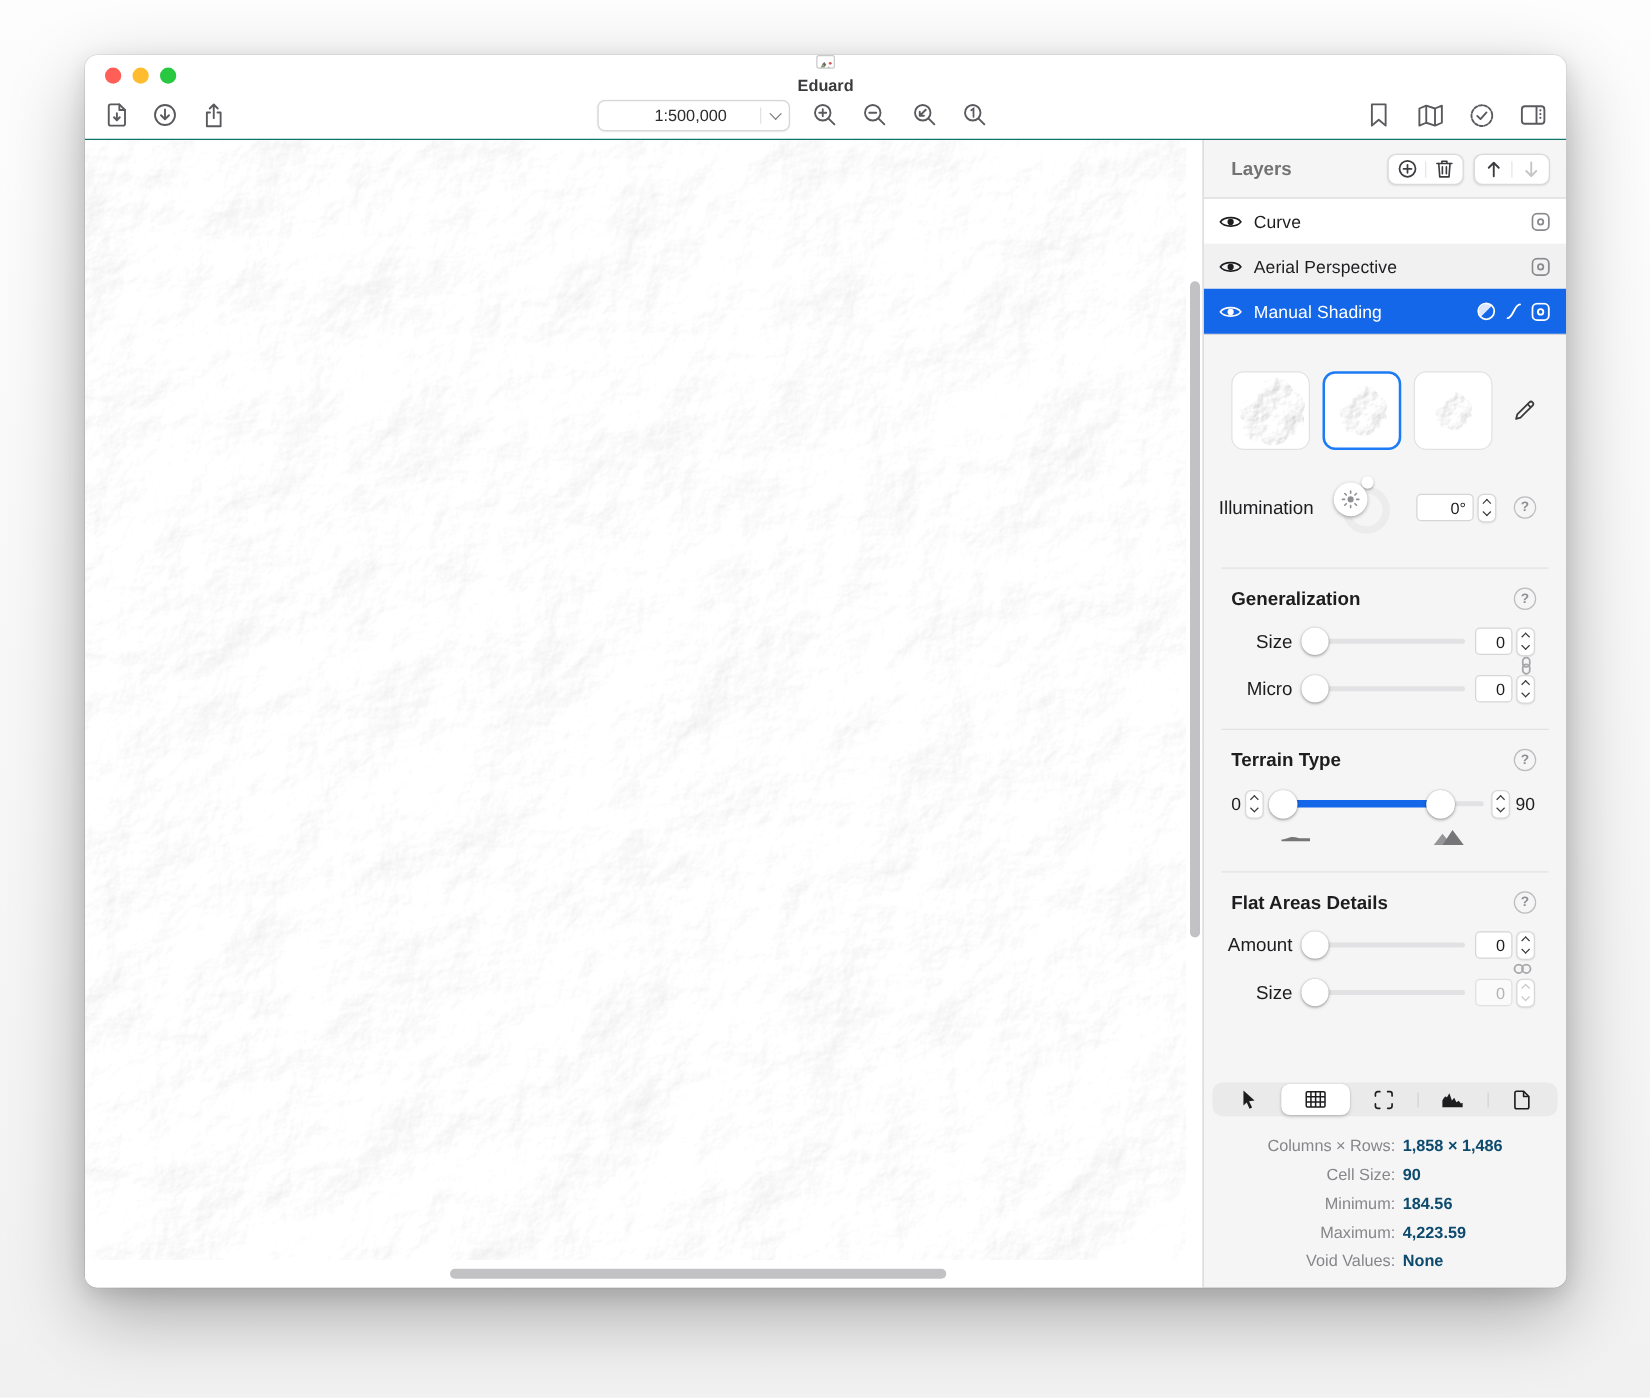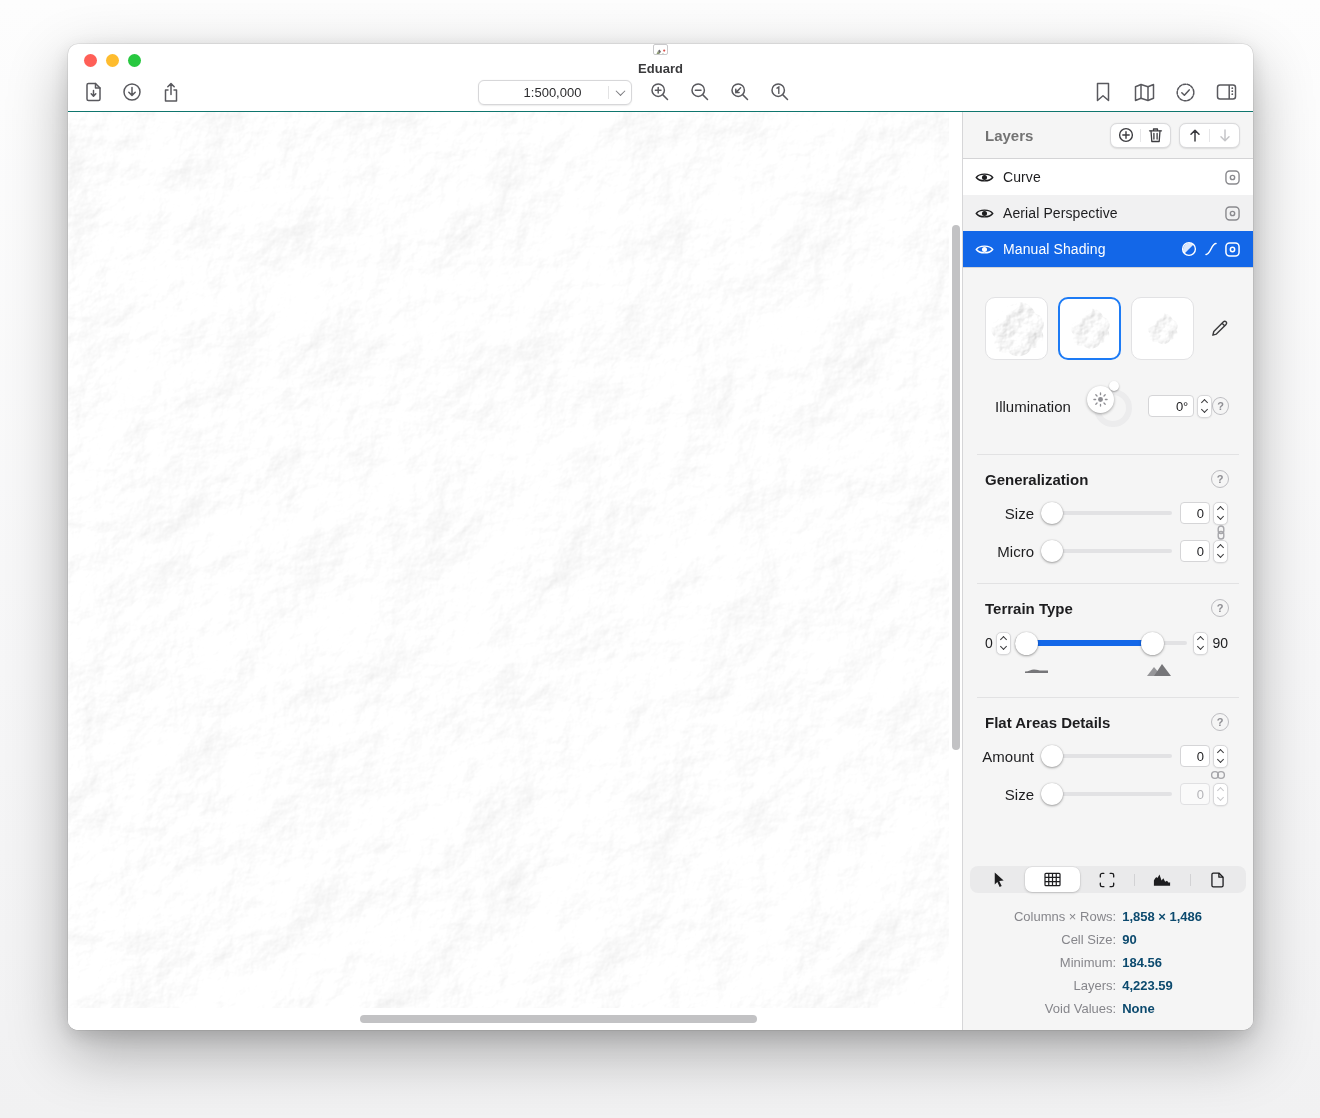--- a/index.html
+++ b/index.html
@@ -69,21 +69,21 @@
   .layer-row.selected { background:#1367e8; color:#fff; }
   .layer-eye { display:flex; align-items:center; margin-right:9px; color:inherit; }
   .layer-name { flex:1; letter-spacing:.1px; }
   .layer-icons { display:flex; align-items:center; gap:8px; }
   .panel-body { flex:1; display:flex; flex-direction:column; min-height:0; }
   .thumbs { margin:29px 24px 0 22px; display:flex; gap:10px; align-items:center; }
   .thumb { width:63px; height:63px; background:#fff; border:1px solid #e2e2e4; border-radius:10px; display:flex; align-items:center; justify-content:center; overflow:hidden; }
   .thumb.selected { border:2.5px solid #1d7bf5; }
   .pencil { margin-left:auto; color:#3a3a3c; }
   
-  .illum-row { margin:18px 24px 0 32px; display:flex; align-items:center; height:56px; }
+  .illum-row { margin:18px 24px 0 12px; display:flex; align-items:center; height:56px; }
   .ctl-label { font-size:15px; color:#1d1d1f; }
   .dial { position:relative; width:56px; height:52px; margin-left:14px; }
   .dial-ring { position:absolute; left:9px; top:9px; width:38px; height:38px; border:6.5px solid #ececed; border-radius:50%; }
   .dial-dot { position:absolute; left:24px; top:1px; width:10px; height:10px; background:#fff; border-radius:50%; box-shadow:0 1px 2px rgba(0,0,0,.35); }
   .dial-knob { position:absolute; left:2px; top:6px; width:27px; height:27px; background:#fff; border-radius:50%;
     box-shadow:0 1px 3px rgba(0,0,0,.35); display:flex; align-items:center; justify-content:center; color:#8e8e93; }
   .val-box { width:46px; height:22px; background:#fff; border:1px solid #d5d5d7; border-radius:4px;
     font-size:13px; color:#1d1d1f; text-align:right; padding:3px 5px 0 0; }
   .val-box.small { width:30px; }
   .val-box.disabled { color:#b4b4b8; border-color:#e0e0e2; background:#fafafa; }
@@ -589,21 +589,21 @@
           </div>
         </div>
 
         <div class="info-block">
           <span class="info-label">Columns × Rows:</span>
           <span class="info-value">1,858 × 1,486</span>
           <span class="info-label">Cell Size:</span>
           <span class="info-value">90</span>
           <span class="info-label">Minimum:</span>
           <span class="info-value">184.56</span>
-          <span class="info-label">Layers:</span>
+          <span class="info-label">Maximum:</span>
           <span class="info-value">4,223.59</span>
           <span class="info-label">Void Values:</span>
           <span class="info-value">None</span>
         </div>
 
       </div>
     </div>
   </div>
 </div>
 

